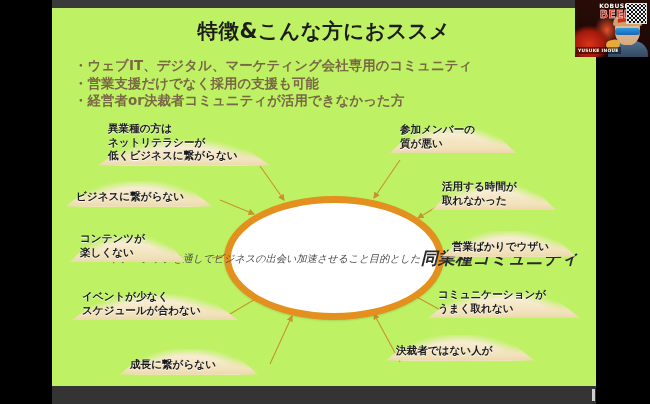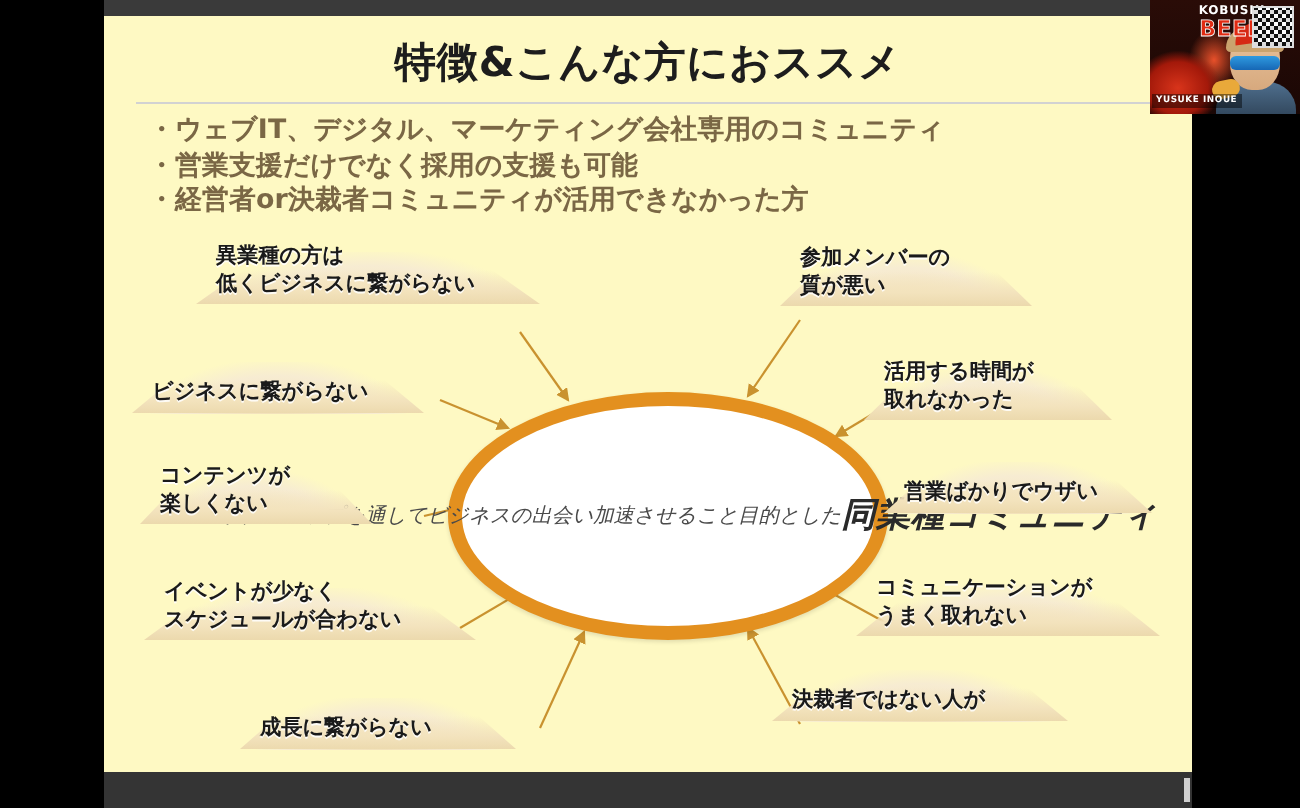--- a/index.html
+++ b/index.html
@@ -3,21 +3,21 @@
 <meta charset="utf-8">
 <style>
   html,body{margin:0;padding:0;background:#000;}
   body{width:650px;height:404px;overflow:hidden;
        font-family:"DejaVu Sans","Liberation Sans",sans-serif;}
 
   #screen{position:relative;width:650px;height:404px;background:#000;}
 
   
   #slide{position:absolute;left:52px;top:8px;width:544px;height:378px;
-         background:#fef9c3;overflow:hidden;}
+         background:#bef264;overflow:hidden;}
 
   
   .topbar{position:absolute;left:52px;top:0;width:544px;height:8px;background:#3a3a3a;}
   .botbar{position:absolute;left:52px;top:386px;width:544px;height:18px;background:#343434;}
   .botmark{position:absolute;left:592px;top:389px;width:3px;height:12px;background:#cfcfcf;}
 
   
   .title{position:absolute;left:0;top:9px;width:544px;text-align:center;
          font-size:20.5px;font-weight:bold;color:#1d1d1d;letter-spacing:.5px;}
   .divider{position:absolute;left:16px;top:43px;width:512px;height:1px;background:#d2d2d2;}
@@ -137,20 +137,21 @@
           <div class="c-line">通してビジネスの出会い</div>
           <div class="c-line">加速させること目的とした</div>
           <div class="c-main">同業種コミュニティ</div>
         </div>
       </div>
 
       <div class="lab" style="left:46px;top:4px;width:172px;">
         <div class="band2"></div>
           <div class="band"></div>
         <div class="txt">異業種の方は</div>
+        <div class="txt">ネットリテラシーが</div>
         <div class="txt">低くビジネスに繋がらない</div>
       </div>
 
       <div class="lab" style="left:338px;top:5px;width:126px;">
         <div class="band2"></div>
           <div class="band"></div>
         <div class="txt">参加メンバーの</div>
         <div class="txt">質が悪い</div>
       </div>
 

